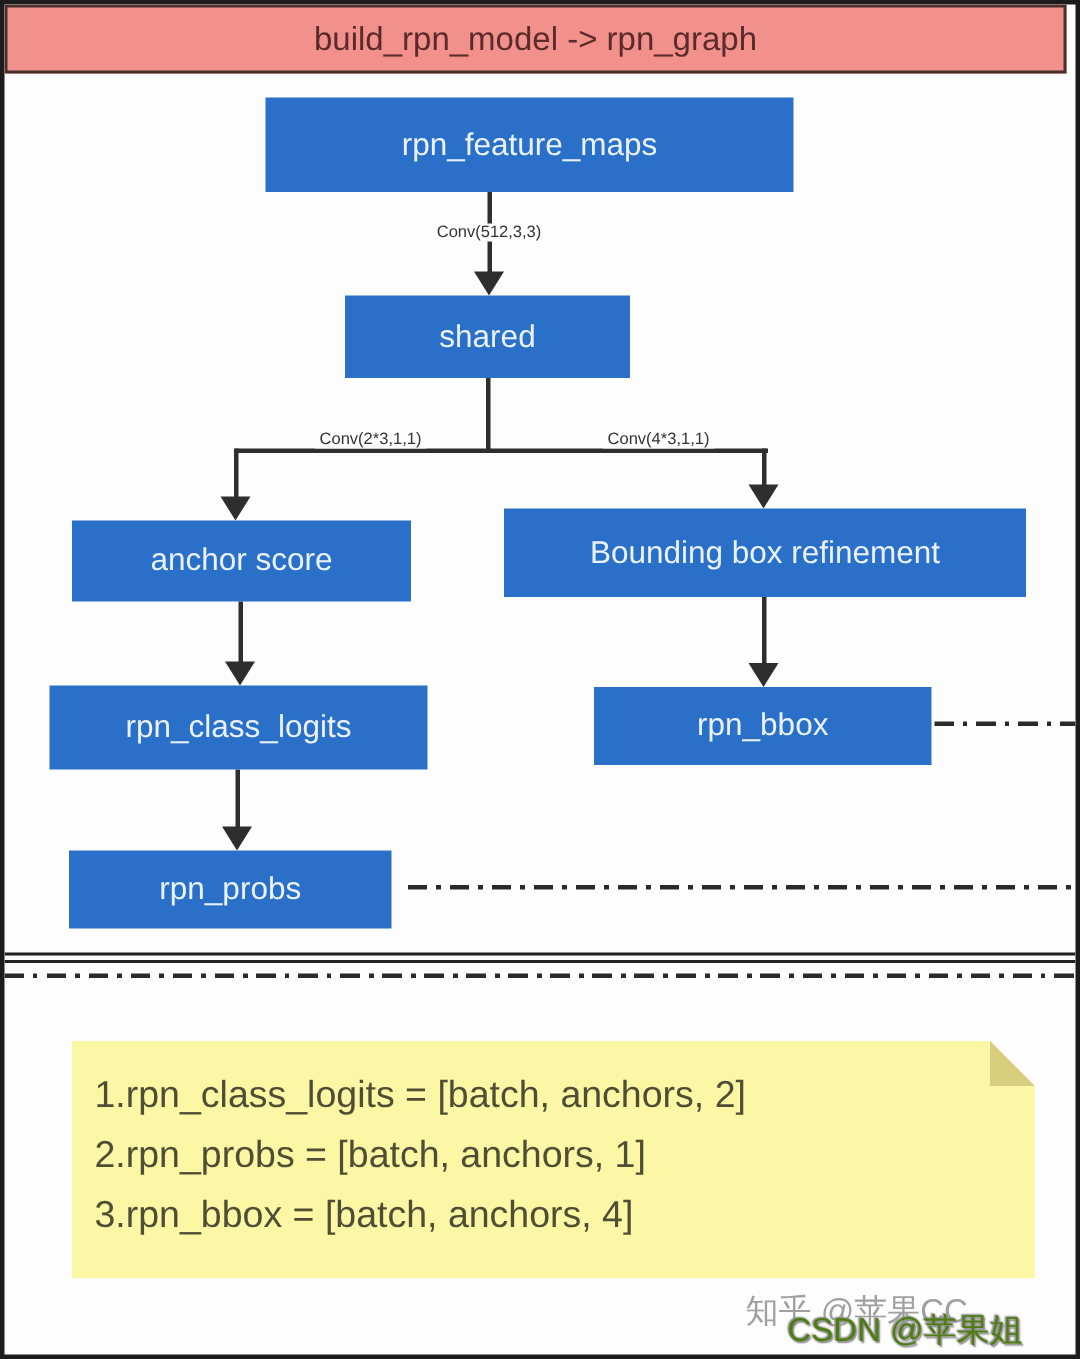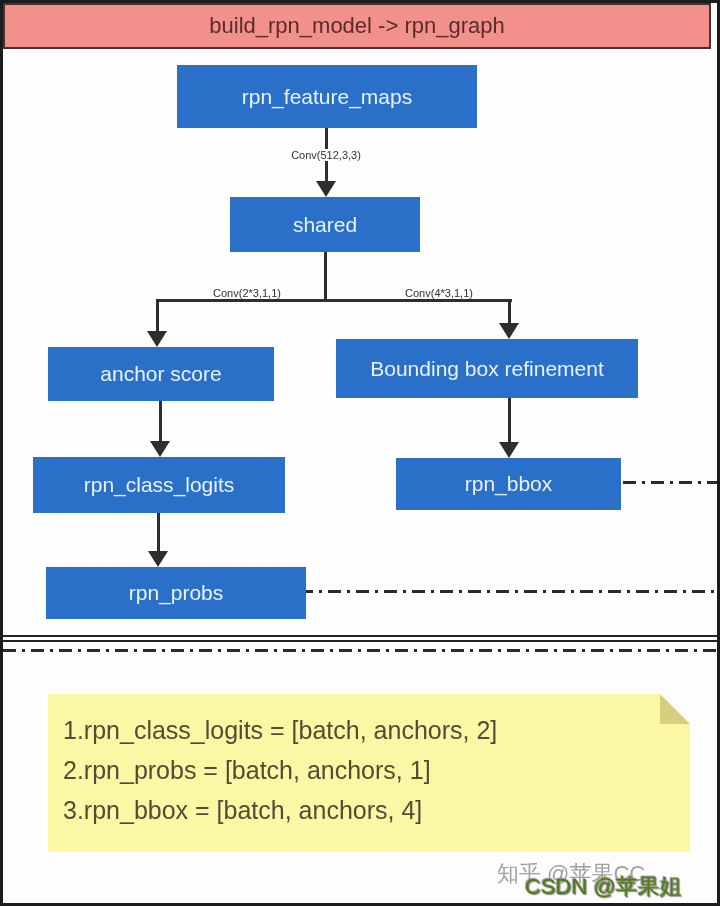--- a/index.html
+++ b/index.html
@@ -12,27 +12,27 @@
     position:absolute; left:0; top:2; width:708px; height:46px;
     background:#f2918c; border:2px solid #49302d;
     display:flex; align-items:center; justify-content:center;
     font-size:22px; color:#5b2a2a;
   }
   .node {
     position:absolute; background:#2b70c8; color:#e9f2fd;
     display:flex; align-items:center; justify-content:center;
     font-size:21px; white-space:nowrap;
   }
-  .n-feature { left:174px; top:62px;  width:300px; height:63px; }
+  .n-feature { left:174px; top:62px;  width:352px; height:63px; }
   .n-shared  { left:227px; top:194px; width:190px; height:55px; }
   .n-anchor  { left:45px;  top:344px; width:226px; height:54px;justify-content:center; }
-  .n-bbr     { left:333px; top:336px; width:302px; height:59px; }
+  .n-bbr     { left:333px; top:336px; width:348px; height:59px; }
   .n-logits  { left:30px;  top:454px; width:252px; height:56px; }
   .n-bbox    { left:393px; top:455px; width:225px; height:52px; }
-  .n-probs   { left:43px;  top:564px; width:260px; height:52px; }
+  .n-probs   { left:43px;  top:564px; width:215px; height:52px; }
 
   .vline, .hline { position:absolute; background:#2e2e2e; }
   .l-feat-shared { left:322px; top:125px; width:3px; height:58px; }
   .l-shared-tee  { left:321px; top:249px; width:3px; height:50px; }
   .l-tee-left    { left:154px; top:296px; width:170px; height:3px; }
   .l-tee-right   { left:323px; top:296px; width:186px; height:3px; }
   .l-left-down   { left:153px; top:296px; width:3px; height:36px; }
   .l-right-down  { left:505px; top:296px; width:3px; height:28px; }
   .l-anchor-logits { left:156px; top:398px; width:3px; height:42px; }
   .l-bbr-bbox      { left:505px; top:395px; width:3px; height:45px; }

